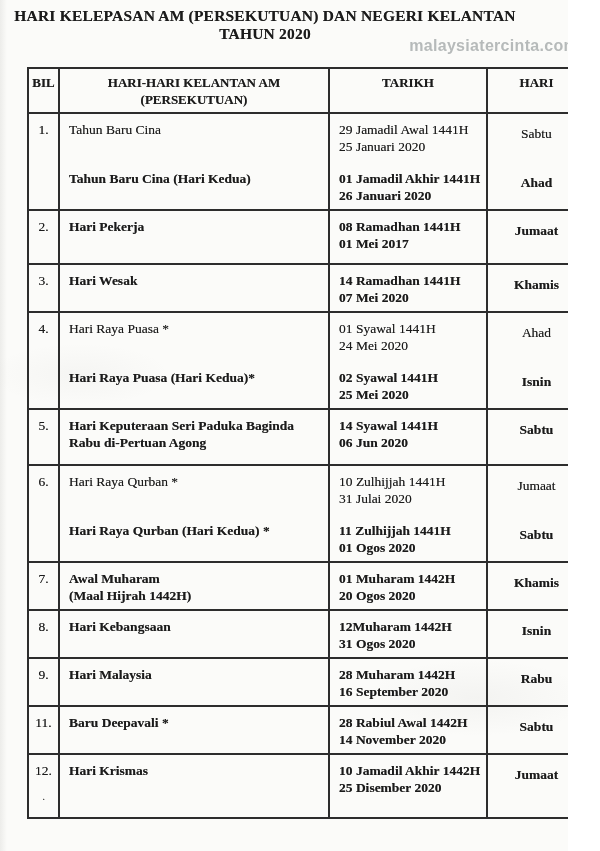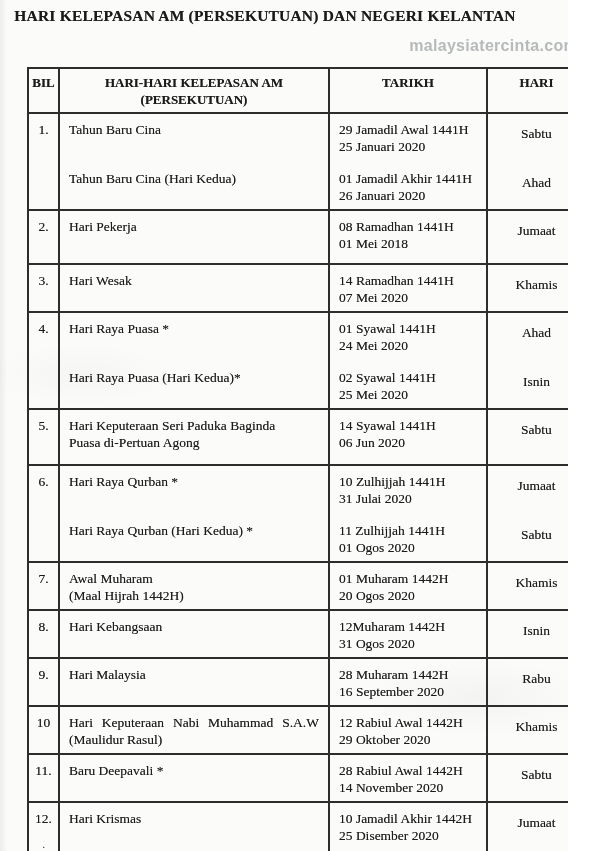--- a/index.html
+++ b/index.html
@@ -80,52 +80,53 @@
     border-radius: 8px;
   }
   td.day-cell {
     text-align: center;
     padding-top: 11px;
   }
   .entry {
     min-height: 34px;
     margin-bottom: 15px;
   }
-  .entry:last-child { margin-bottom: 0; }
+  .entry:last-child { margin-bottom: 0; font-weight: bold; }
   .name-line.wide { word-spacing: 5.5px; }
   .artifact-dot {
     margin-top: 13px;
     font-size: 11px;
     color: #4a4a4a;
     line-height: 8px;
   }
 </style>
 </head>
 <body>
 
 <div class="page">
 
   <div class="doc-title">
     <div>HARI KELEPASAN AM (PERSEKUTUAN) DAN NEGERI KELANTAN</div>
+    <div>TAHUN 2020</div>
   </div>
 
   <div class="watermark">malaysiatercinta.com</div>
 
   <table class="holiday-table">
     <colgroup>
       <col style="width:31px">
       <col style="width:270px">
       <col style="width:158px">
       <col style="width:99px">
     </colgroup>
     <thead>
       <tr>
         <th>BIL</th>
         <th>
-          <div>HARI-HARI KELEPASAN AM</div>
+          <div>HARI-HARI KELANTAN AM</div>
           <div>(PERSEKUTUAN)</div>
         </th>
         <th>TARIKH</th>
         <th>HARI</th>
       </tr>
     </thead>
     <tbody>
         <tr style="height: 86px;">
           <td class="bil-cell">
             <div>1.</div>
@@ -162,21 +163,21 @@
             <div>2.</div>
           </td>
           <td class="name-cell">
             <div class="entry">
               <div class="name-line">Hari Pekerja</div>
             </div>
           </td>
           <td class="date-cell">
             <div class="entry">
               <div>08 Ramadhan 1441H</div>
-              <div>01 Mei 2018</div>
+              <div>01 Mei 2017</div>
             </div>
           </td>
           <td class="day-cell">
             <div class="entry">
               <div>Jumaat</div>
             </div>
           </td>
         </tr>
         <tr style="height: 46px;">
           <td class="bil-cell">
@@ -230,21 +231,21 @@
             </div>
           </td>
         </tr>
         <tr style="height: 56px;">
           <td class="bil-cell">
             <div>5.</div>
           </td>
           <td class="name-cell">
             <div class="entry">
               <div class="name-line">Hari Keputeraan Seri Paduka Baginda</div>
-              <div class="name-line">Puasa di-Pertuan Agong</div>
+              <div class="name-line">Rabu di-Pertuan Agong</div>
             </div>
           </td>
           <td class="date-cell">
             <div class="entry">
               <div>14 Syawal 1441H</div>
               <div>06 Jun 2020</div>
             </div>
           </td>
           <td class="day-cell">
             <div class="entry">
@@ -340,42 +341,20 @@
               <div>28 Muharam 1442H</div>
               <div>16 September 2020</div>
             </div>
           </td>
           <td class="day-cell">
             <div class="entry">
               <div>Rabu</div>
             </div>
           </td>
         </tr>
-        <tr style="height: 47px;">
-          <td class="bil-cell">
-            <div>10</div>
-          </td>
-          <td class="name-cell">
-            <div class="entry">
-              <div class="name-line wide">Hari Keputeraan Nabi Muhammad S.A.W</div>
-              <div class="name-line">(Maulidur Rasul)</div>
-            </div>
-          </td>
-          <td class="date-cell">
-            <div class="entry">
-              <div>12 Rabiul Awal 1442H</div>
-              <div>29 Oktober 2020</div>
-            </div>
-          </td>
-          <td class="day-cell">
-            <div class="entry">
-              <div>Khamis</div>
-            </div>
-          </td>
-        </tr>
         <tr style="height: 44px;">
           <td class="bil-cell">
             <div>11.</div>
           </td>
           <td class="name-cell">
             <div class="entry">
               <div class="name-line">Baru Deepavali *</div>
             </div>
           </td>
           <td class="date-cell">

